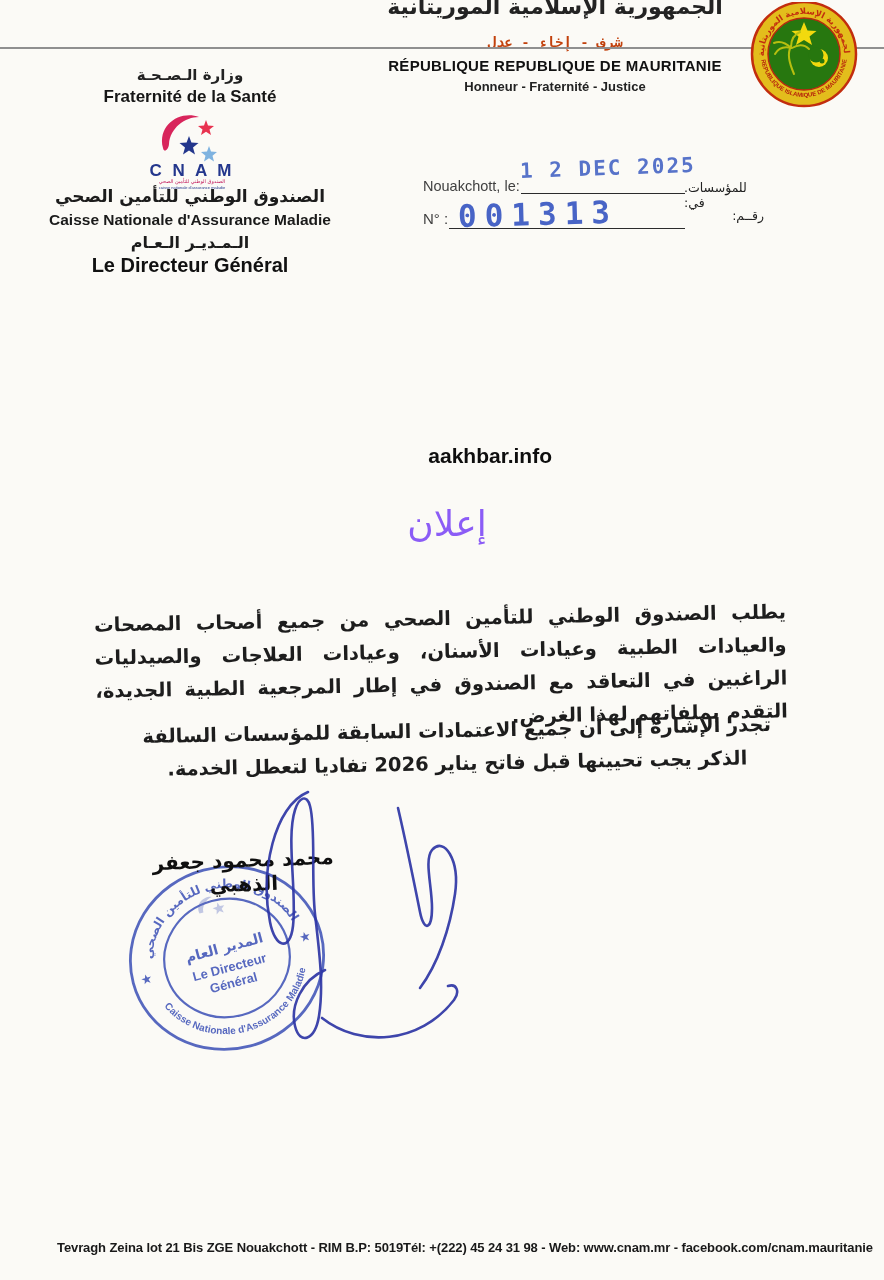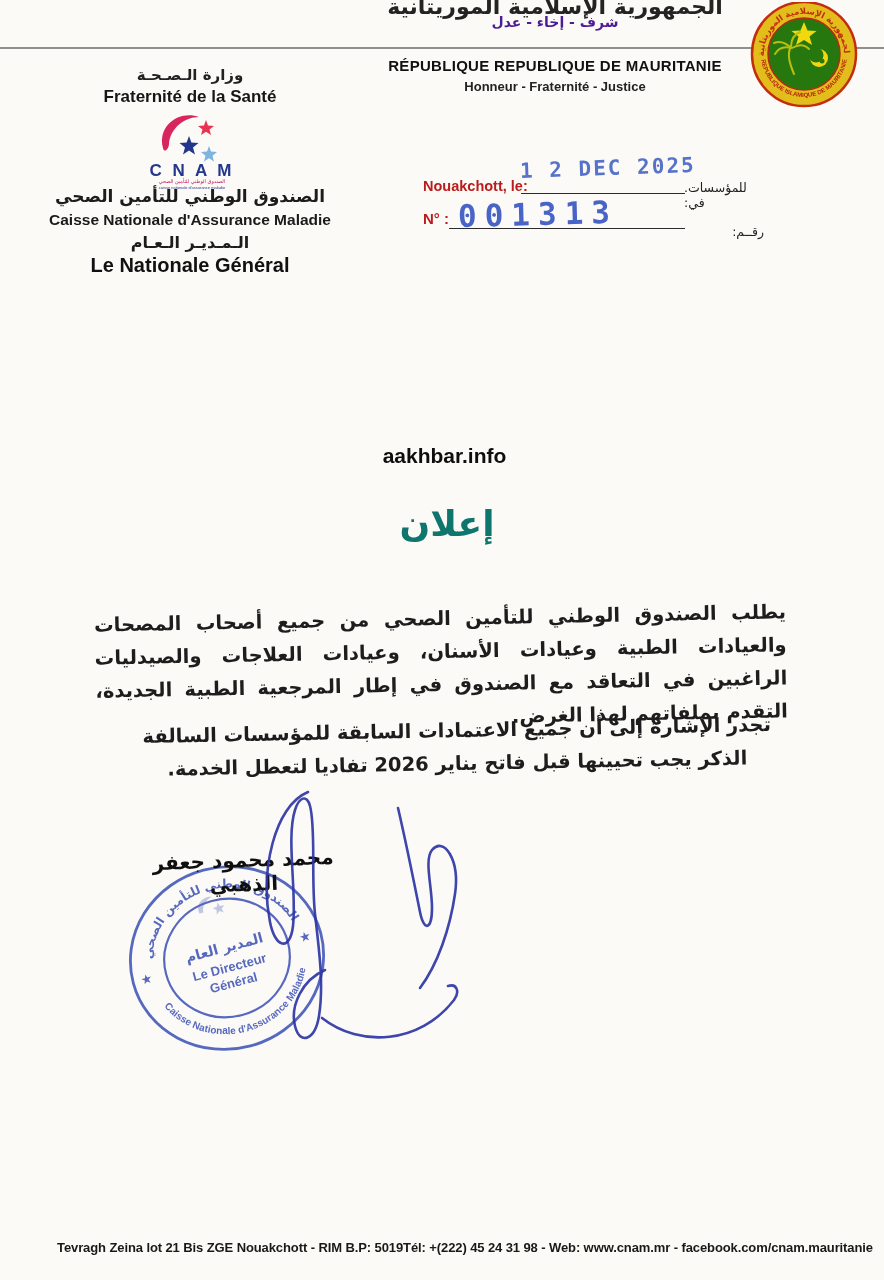--- a/index.html
+++ b/index.html
@@ -7,52 +7,52 @@
     position:relative;width:884px;height:1280px;margin:0 auto;
     background:#fbfaf6;overflow:hidden;
     font-family:"Liberation Sans",sans-serif;color:#1c1c1c;
   }
   .abs{position:absolute;}
   .ctr{text-align:center;}
   .ar{font-family:"DejaVu Sans",sans-serif;direction:rtl;}
 
   
   .republic-ar{left:370px;top:-6px;width:370px;font-size:22px;font-weight:bold;color:#232323;}
-  .motto-ar{left:370px;top:14px;width:370px;font-size:14px;font-weight:bold;color:#4c1d95;}
+  .motto-ar{left:370px;top:34px;width:370px;font-size:14px;font-weight:bold;color:#c2410c;font-family:Liberation Mono, monospace;}
   .top-rule{left:0;top:47px;width:884px;height:2px;background:#8f8f8f;}
   .republic-fr{left:330px;top:57px;width:450px;font-size:15px;font-weight:bold;letter-spacing:.3px;color:#111;}
   .motto-fr{left:330px;top:79px;width:450px;font-size:13px;font-weight:bold;color:#222;}
   .emblem{left:747px;top:2px;z-index:3;}
 
   
   .ministry-ar{left:90px;top:66px;width:200px;font-size:15px;font-weight:bold;color:#222;}
   .ministry-fr{left:55px;top:87px;width:270px;font-size:17px;font-weight:bold;color:#161616;}
   .cnam-logo{left:133px;top:108px;}
   .fund-ar{left:30px;top:186px;width:320px;font-size:17px;font-weight:bold;}
   .fund-fr{left:20px;top:211px;width:340px;font-size:15.5px;font-weight:bold;color:#1a1a1a;}
   .director-ar{left:90px;top:233px;width:200px;font-size:16px;font-weight:bold;text-align:center;}
   .director-fr{left:55px;top:254px;width:270px;font-size:20px;font-weight:bold;color:#111;}
 
   
-  .ref-label{font-size:14.5px;font-weight:bold;color:#b91c1c;}
+  .ref-label{font-size:14.5px;font-weight:normal;color:#404040;}
   .nouakchott-label{left:423px;top:178px;}
   .num-label{left:423px;top:210px;font-size:15px;}
   .ref-line{border-bottom:1.6px solid #2b2b2b;height:1px;}
   .date-line{left:521px;top:192px;width:164px;}
   .num-line{left:449px;top:227px;width:236px;}
   .ref-label-ar{font-size:12.5px;color:#222;}
   .place-ar{left:684px;top:180px;width:80px;text-align:left;}
-  .num-ar{left:720px;top:208px;width:44px;margin-top:16px;}
+  .num-ar{left:720px;top:208px;width:44px;}
   .stamp-ink{font-family:"DejaVu Sans Mono",monospace;font-weight:bold;color:#4a68c6;}
   .date-stamp{left:520px;top:156px;font-size:21px;letter-spacing:2px;transform:rotate(-2deg);opacity:.92;}
   .number-stamp{left:458px;top:196px;font-size:31px;letter-spacing:8px;color:#3f5cc4;transform:rotate(-1.5deg);opacity:.95;}
 
   
-  .watermark{left:337px;top:444px;width:215px;font-size:21px;font-weight:bold;color:#0e0e0e;}
-  .ann-title{left:372px;top:503px;width:150px;font-size:36px;font-weight:bold;color:#0f766e;}
+  .watermark{left:337px;top:444px;width:215px;font-size:21px;font-weight:bold;color:#0e0e0e;text-align:right;}
+  .ann-title{left:372px;top:503px;width:150px;font-size:36px;font-weight:normal;color:#8b5cf6;}
   .para{right:97px;font-size:19.5px;line-height:33px;font-weight:600;color:#1d1d1d;}
   .para1{top:602px;width:692px;text-align:justify;transform:rotate(-1.1deg);}
   .para2{top:714px;width:660px;text-align:center;transform:rotate(-1.1deg);}
 
   
   .sig-name{left:136px;top:848px;width:215px;font-size:20px;font-weight:bold;color:#0f0f0f;transform:rotate(-2deg);z-index:4;}
   .sig-strokes{left:162px;top:780px;z-index:5;}
   .round-stamp{left:120px;top:860px;z-index:2;}
 
   
@@ -106,21 +106,21 @@
     <polygon fill="#23368c" points="56,28 58.4,34.5 65.5,35 60,39.5 62,46.5 56,42.5 50,46.5 52,39.5 46.5,35 53.6,34.5"></polygon>
     <polygon fill="#7fb3e0" points="76,38 78,43.5 84,44 79.5,47.7 81,53.5 76,50.2 71,53.5 72.5,47.7 68,44 74,43.5"></polygon>
     <text x="59" y="68" text-anchor="middle" font-family="Liberation Sans, sans-serif" font-size="17" font-weight="bold" fill="#23368c" letter-spacing="3">C N A M</text>
     <text x="59" y="75" text-anchor="middle" font-family="DejaVu Sans, sans-serif" font-size="5" fill="#c2185b">الصندوق الوطني للتأمين الصحي</text>
     <text x="59" y="81" text-anchor="middle" font-family="Liberation Sans, sans-serif" font-size="4" fill="#23368c">caisse nationale d'assurance maladie</text>
   </svg>
 
   <div class="abs ctr ar fund-ar">الصندوق الوطني للتأمين الصحي</div>
   <div class="abs ctr fund-fr">Caisse Nationale d'Assurance Maladie</div>
   <div class="abs ctr ar director-ar">الـمـديـر الـعـام</div>
-  <div class="abs ctr director-fr">Le Nationale Général</div>
+  <div class="abs ctr director-fr">Le Directeur Général</div>
 
   <div class="abs ref-label nouakchott-label">Nouakchott, le:</div>
   <div class="abs ref-line date-line"></div>
   <div class="abs ar ref-label-ar place-ar">للمؤسسات. في:</div>
   <div class="abs stamp-ink date-stamp">1 2 DEC  2025</div>
 
   <div class="abs ref-label num-label">N° :</div>
   <div class="abs ref-line num-line"></div>
   <div class="abs ar ref-label-ar num-ar">رقــم:</div>
   <div class="abs stamp-ink number-stamp">001313</div>

